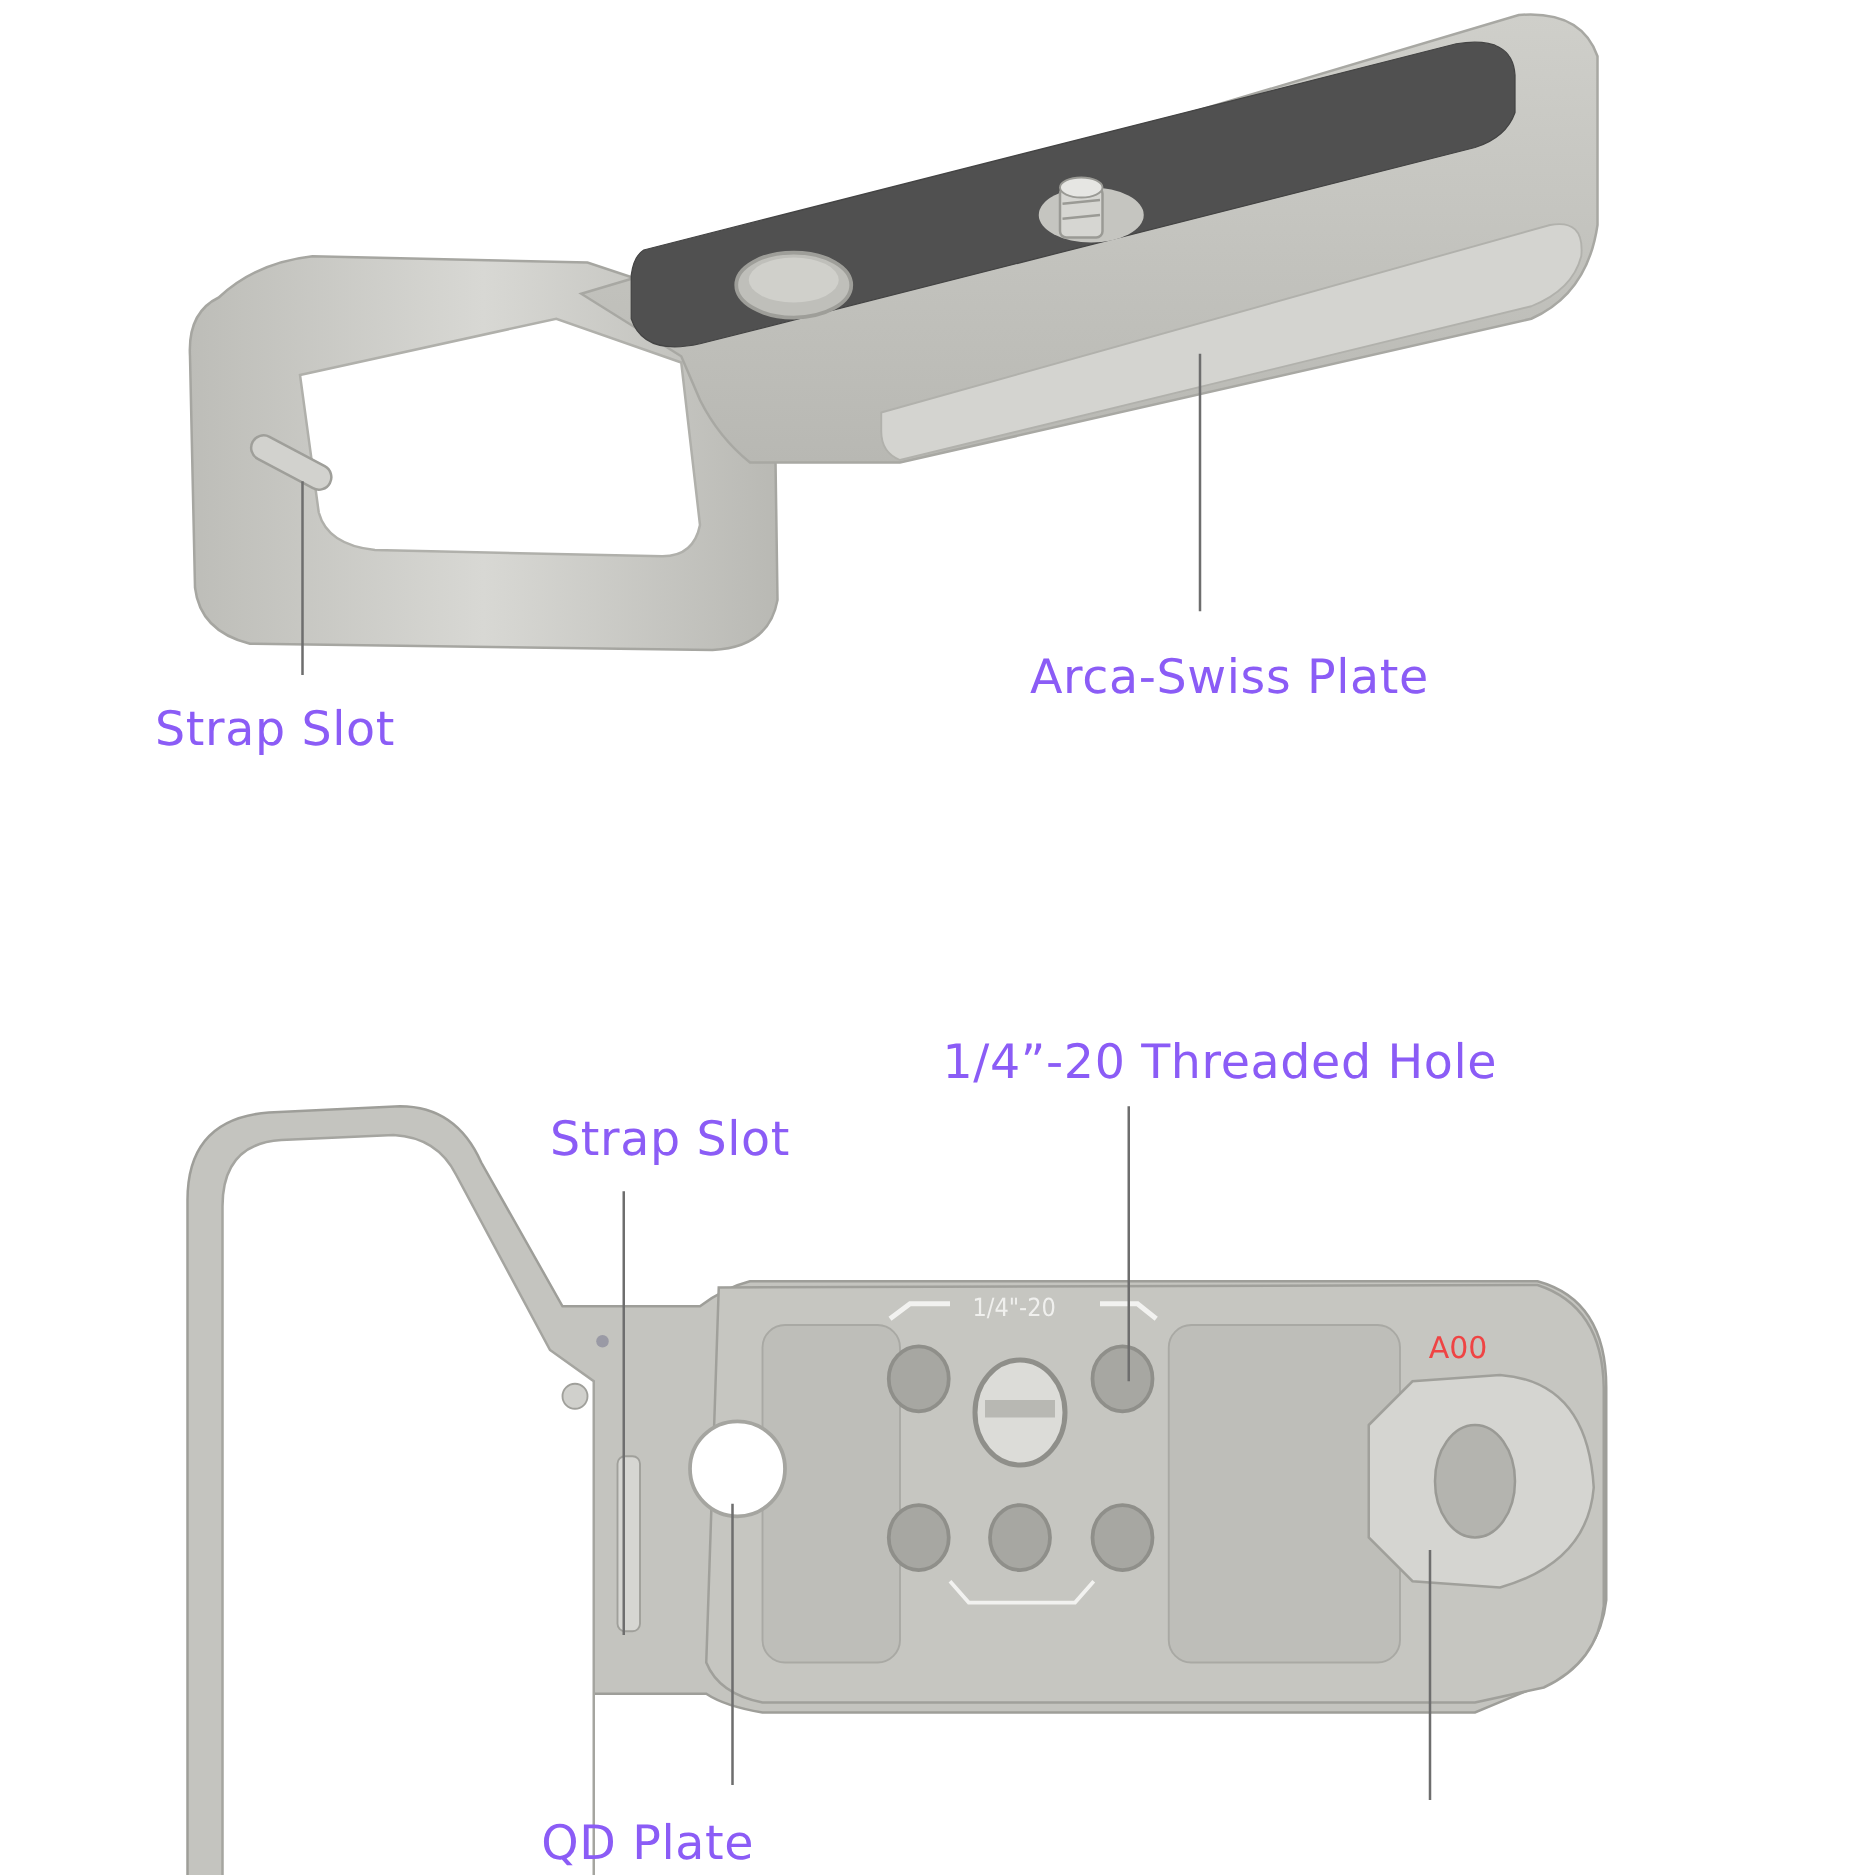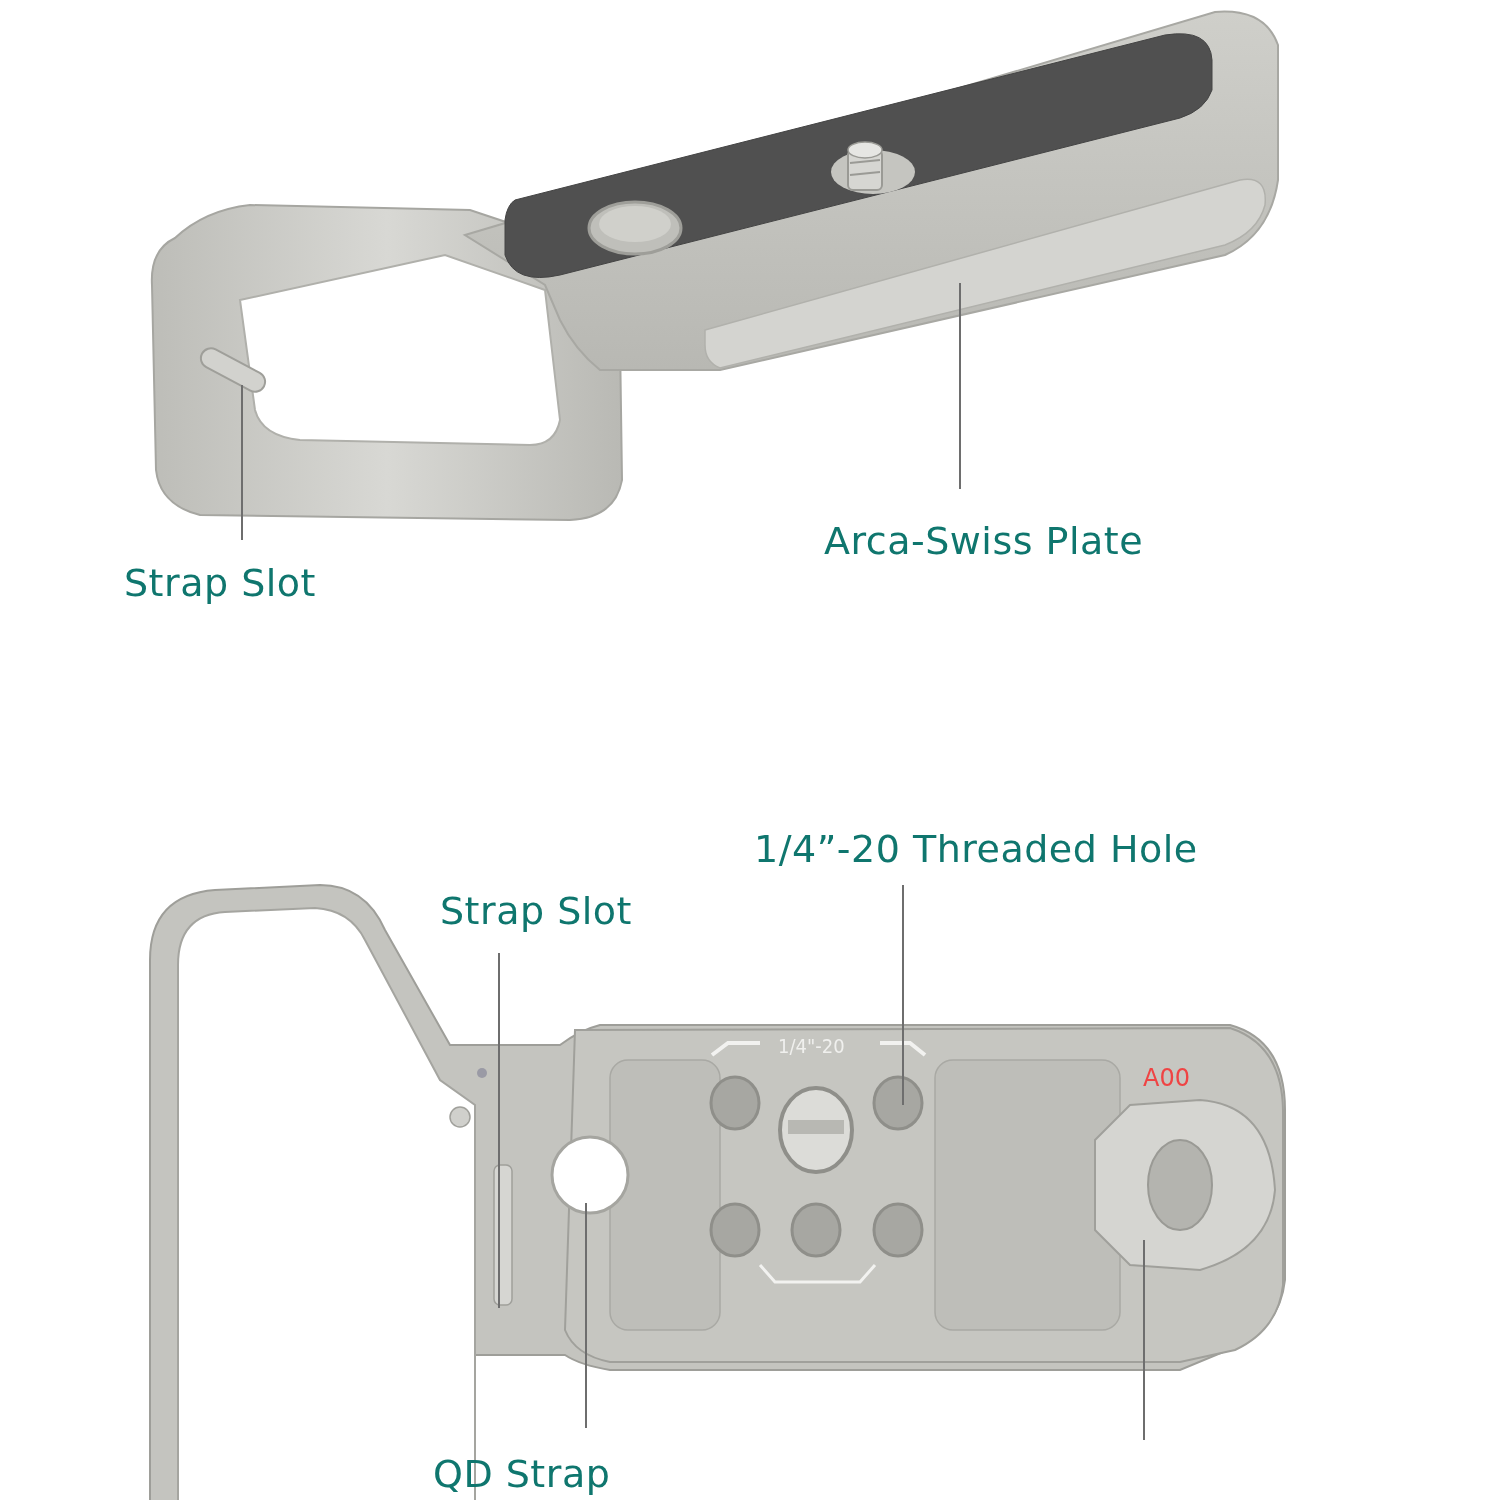--- a/index.html
+++ b/index.html
@@ -1,19 +1,19 @@
 <!DOCTYPE html>
 <html><head>
 <meta charset="utf-8">
 <style>
   html, body { margin: 0; padding: 0; background: #ffffff; }
   body { width: 1500px; height: 1500px; position: relative; overflow: hidden;
          font-family: "DejaVu Sans", sans-serif; }
   .stage { position: absolute; left: 0; top: 0; width: 1500px; height: 1500px; }
-  .label { position: absolute; color: #0f766e; font-size: 38px; letter-spacing: 0.5px;
+  .label { position: absolute; color: #8b5cf6; font-size: 38px; letter-spacing: 0.5px;
            white-space: nowrap; line-height: 1; }
   .leader { position: absolute; width: 2px; background: #6e6e6e; }
   .engrave { position: absolute; color: #f0f0ee; font-size: 20px; font-family: "DejaVu Sans Condensed", "DejaVu Sans", sans-serif; }
   .engrave-dark { position: absolute; color: #ef4444; font-size: 24px; }
 </style>
 </head>
 <body>
 
 <div class="stage">
 
@@ -104,15 +104,15 @@
   <div class="engrave" style="left:778px; top:1034px;">1/4"-20</div>
   <div class="engrave-dark" style="left:1143px; top:1064px;">A00</div>
 
   <div class="leader" style="left:902px; top:885px; height:220px;"></div>
   <div class="leader" style="left:498px; top:953px; height:355px;"></div>
   <div class="leader" style="left:585px; top:1203px; height:225px;"></div>
   <div class="leader" style="left:1143px; top:1240px; height:200px;"></div>
 
   <div class="label" style="left:712px; top:830px;margin-left:42px;">1/4”-20 Threaded Hole</div>
   <div class="label" style="left:440px; top:892px;">Strap Slot</div>
-  <div class="label" style="left:433px; top:1455px;">QD Strap</div>
+  <div class="label" style="left:433px; top:1455px;">QD Plate</div>
 
 </div>
 
 </body></html>

